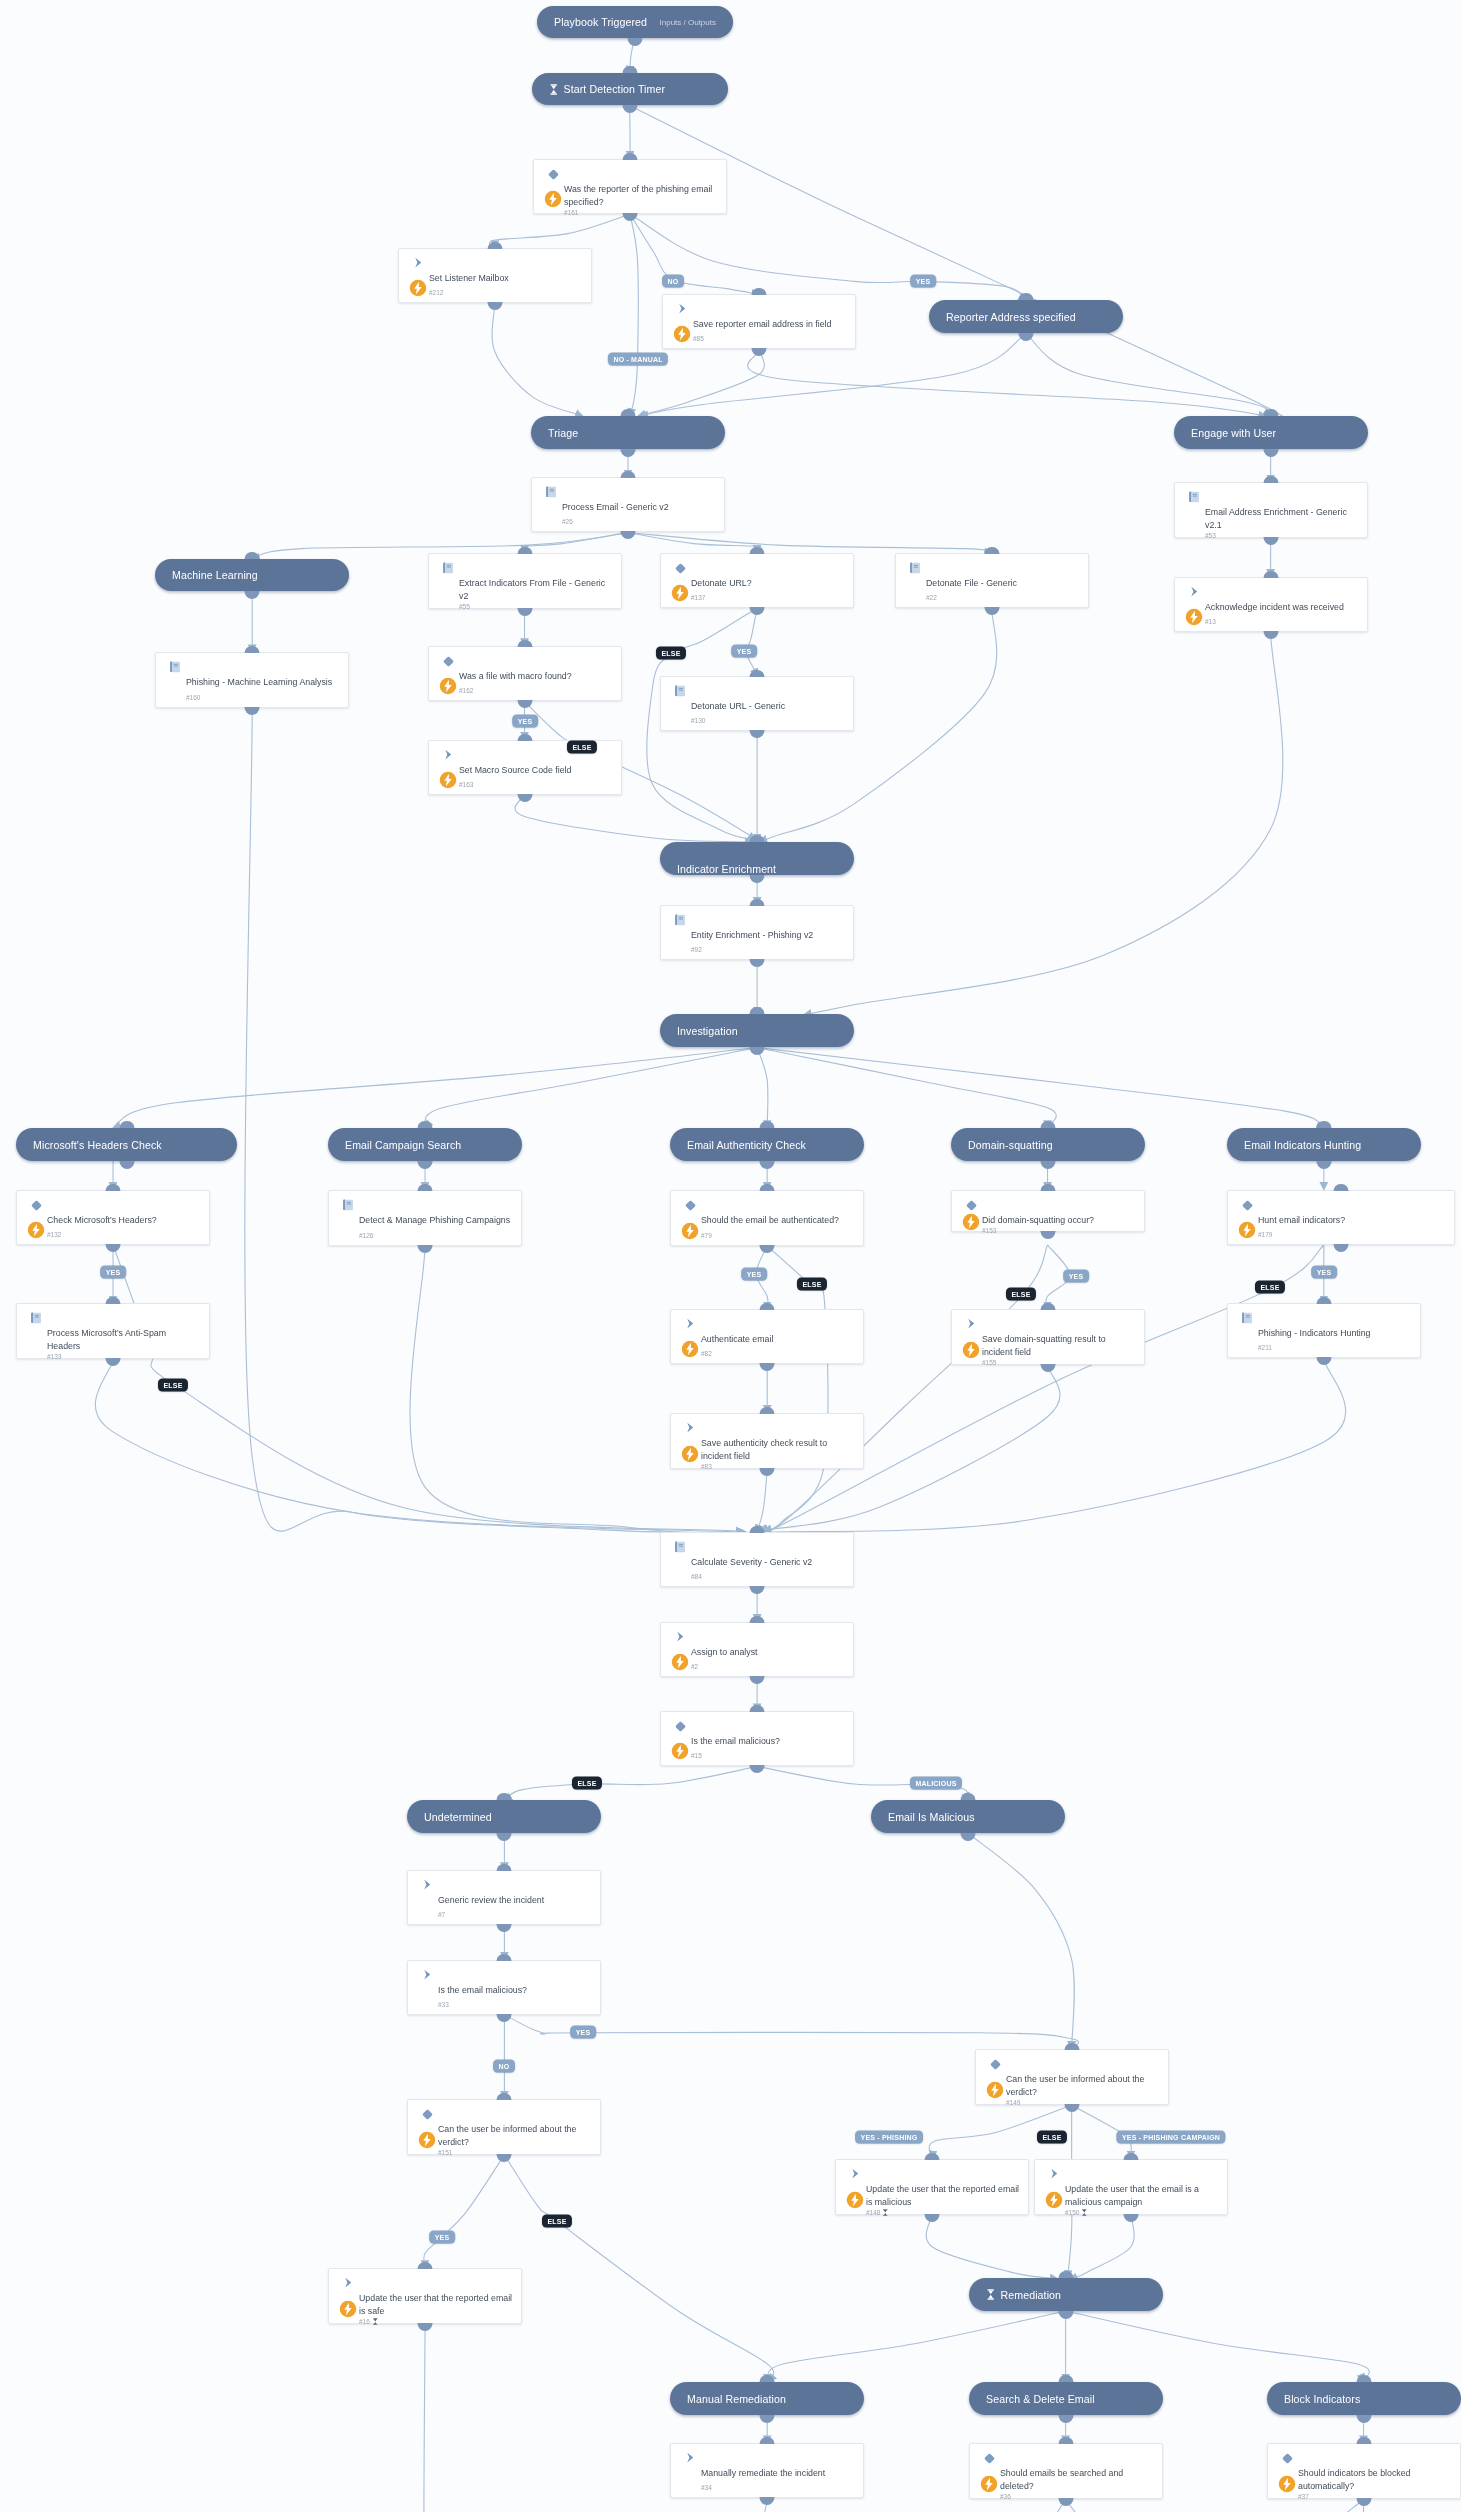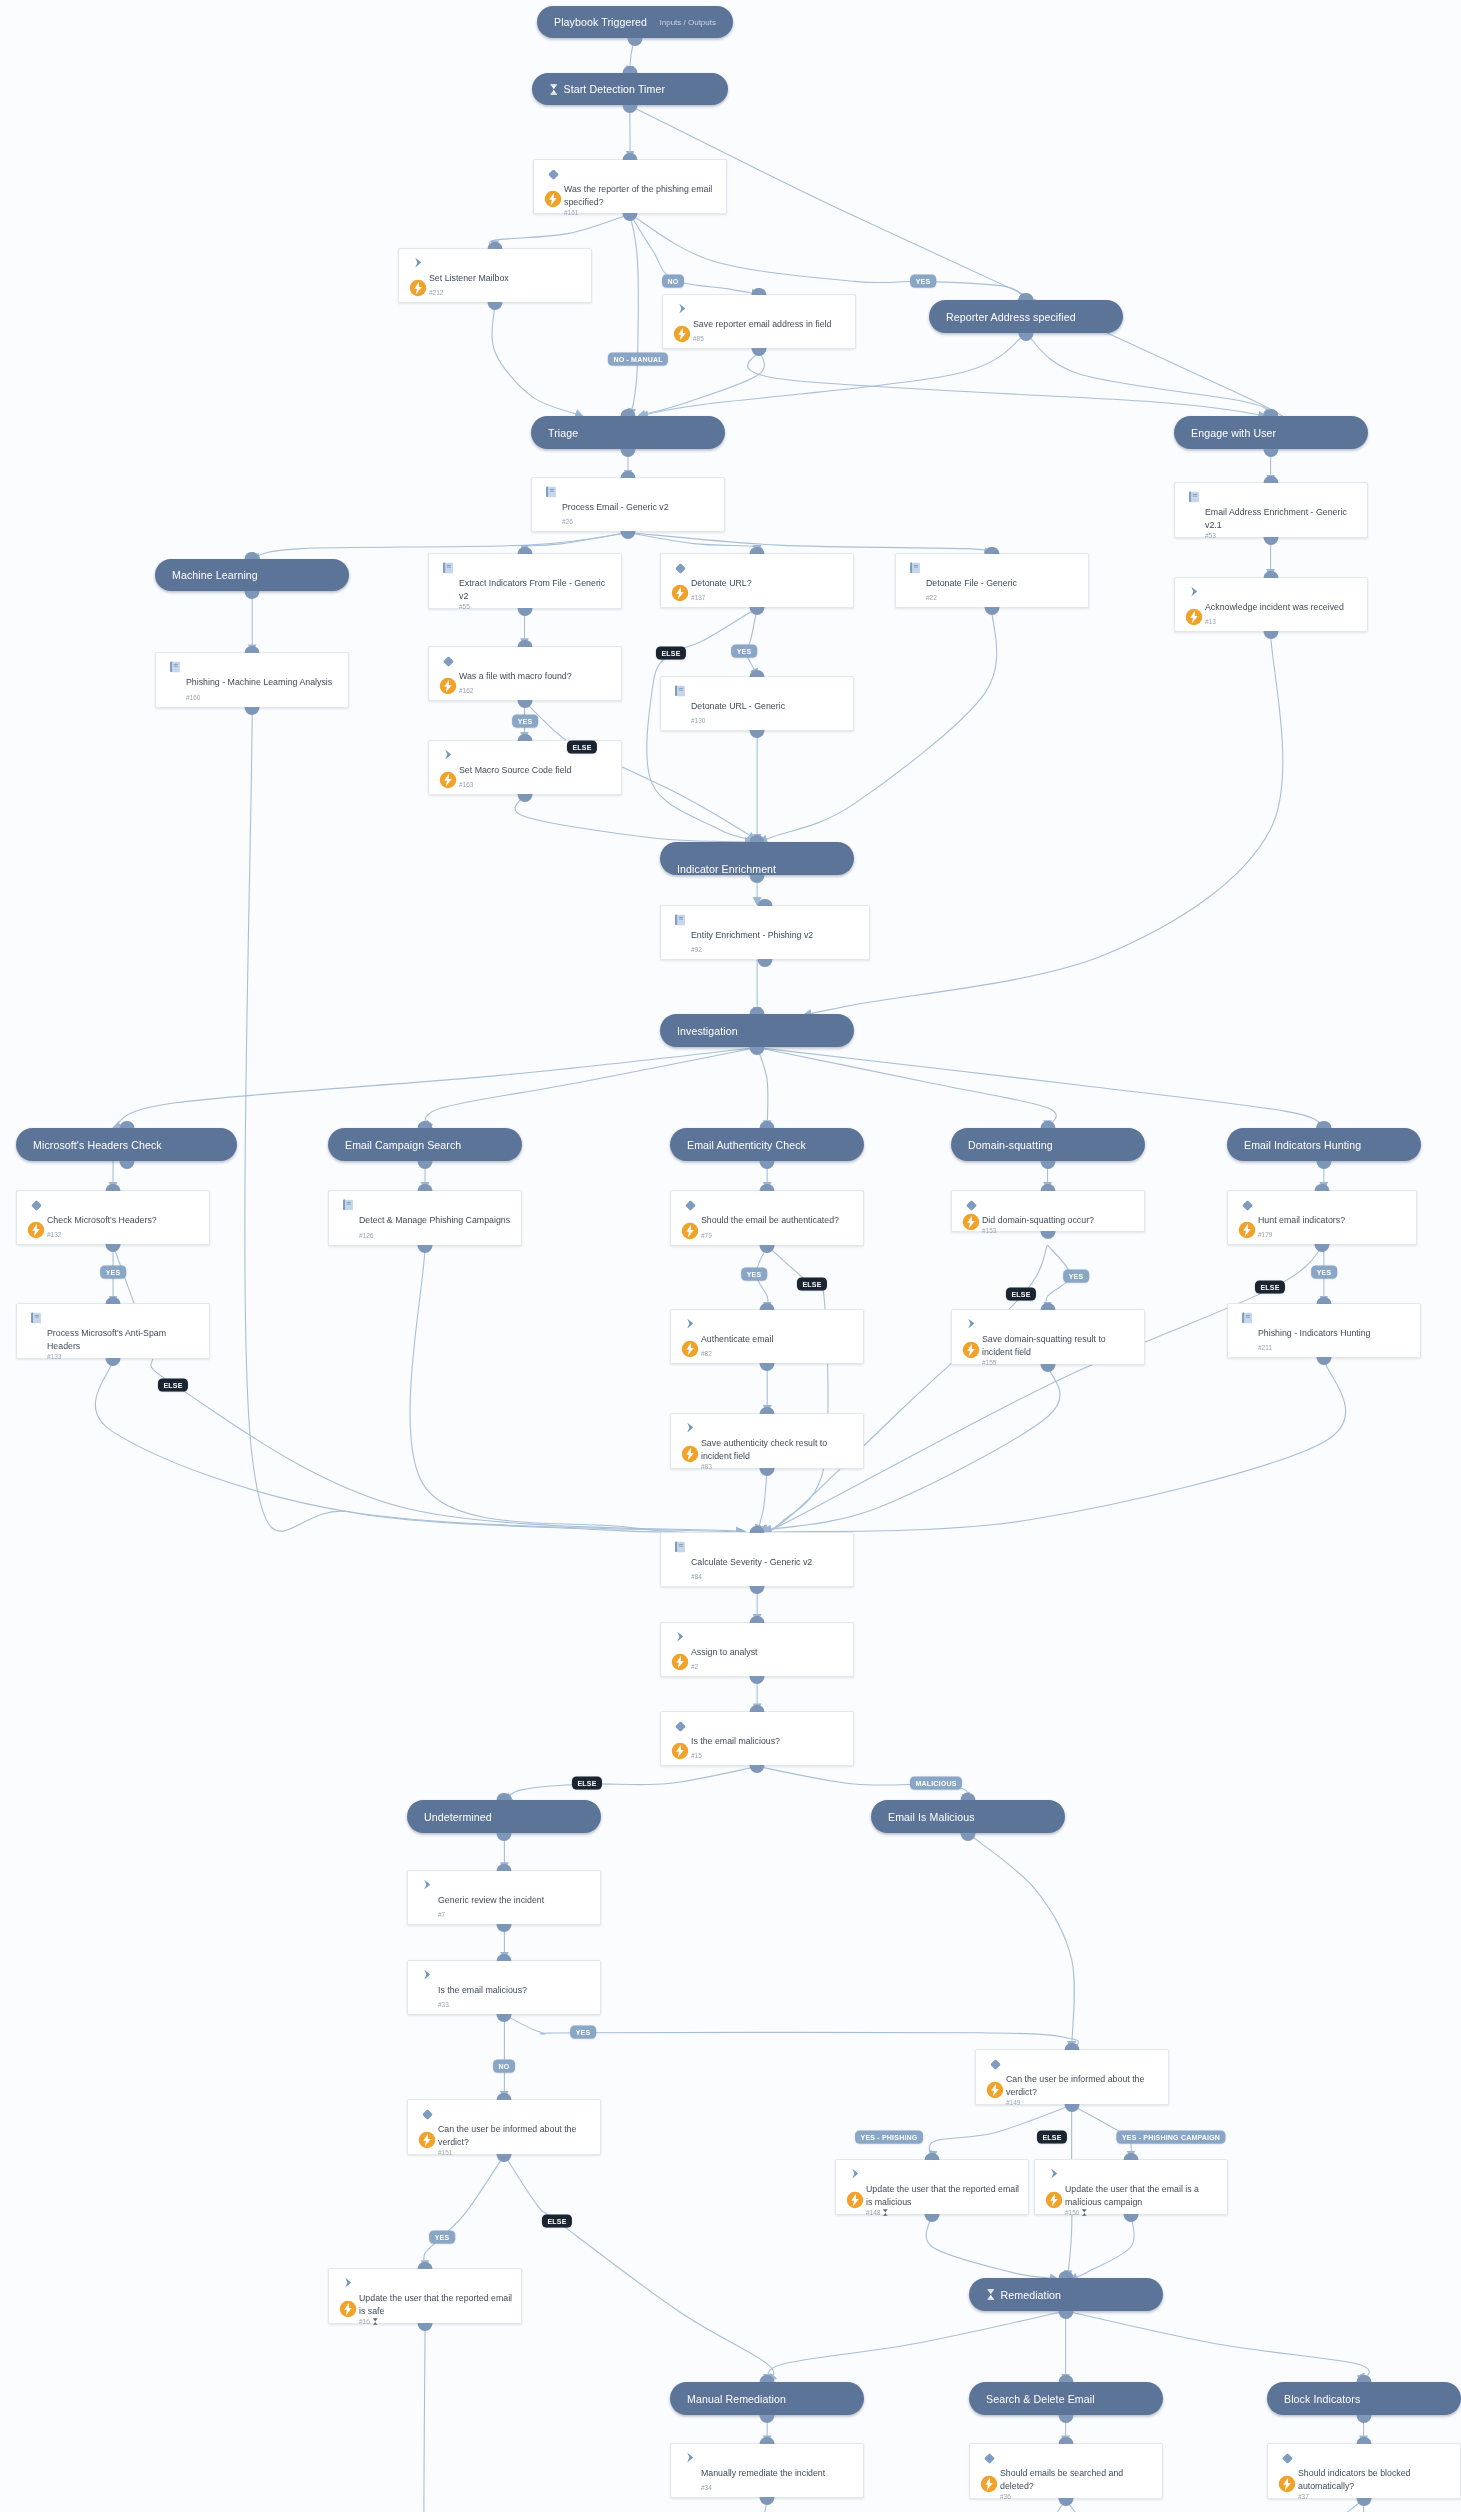--- a/index.html
+++ b/index.html
@@ -438,21 +438,21 @@
         <div class="tnum">
           <span>#163</span>
         </div>
       </div>
     </div>
     <div class="node pill" style="left: 660px; top: 842px; width: 194px; height: 33px; align-items: flex-end;">
       <div class="bump top"></div>
       <div class="bump bot"></div>
       <span class="plabel">Indicator Enrichment</span>
     </div>
-    <div class="node task" style="left: 660px; top: 905px; width: 210px; height: 55px;">
+    <div class="node task" style="left: 660px; top: 905px; width: 194px; height: 55px;">
       <div class="bump top"></div>
       <div class="bump bot"></div>
       <div class="icol">
         <span class="ic">
           <svg width="14" height="14" viewBox="0 0 24 24">
             <path d="M7 3 h12 a1.5 1.5 0 0 1 1.5 1.5 v15 a1.5 1.5 0 0 1 -1.5 1.5 h-12 z" fill="#c7d7ea"></path>
             <path d="M7 3 a2 2 0 0 0 -3.5 1.3 v14.4 a2 2 0 0 0 3.5 1.3 z" fill="#7d9cc0"></path>
             <path d="M10 7.5 h7 M10 10.5 h7" stroke="#7d9cc0" stroke-width="1.6" fill="none"></path>
           </svg>
         </span>
@@ -575,21 +575,21 @@
           </svg>
         </span>
       </div>
       <div class="tcol">
         <div class="ttitle">Did domain-squatting occur?</div>
         <div class="tnum">
           <span>#153</span>
         </div>
       </div>
     </div>
-    <div class="node task" style="left: 1227px; top: 1190px; width: 190px; height: 55px;">
+    <div class="node task" style="left: 1227px; top: 1190px; width: 228px; height: 55px;">
       <div class="bump top"></div>
       <div class="bump bot"></div>
       <div class="icol">
         <span class="ic">
           <svg width="15" height="15" viewBox="0 0 24 24">
             <rect x="6" y="6" width="12" height="12" rx="2" transform="rotate(45 12 12)" fill="#7d9cc0"></rect>
           </svg>
         </span>
         <span class="ic">
           <svg width="18" height="18" viewBox="0 0 24 24">

